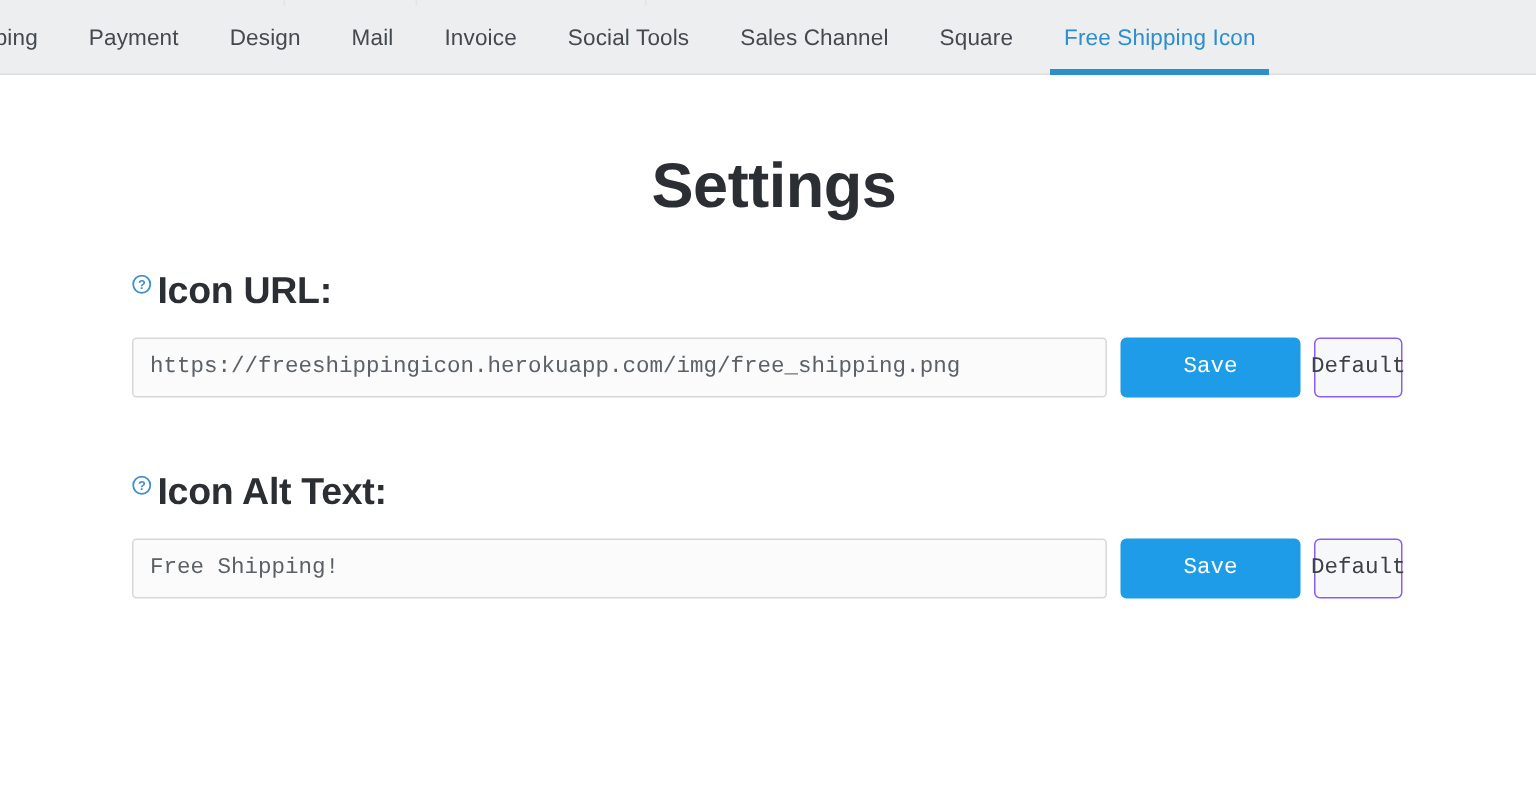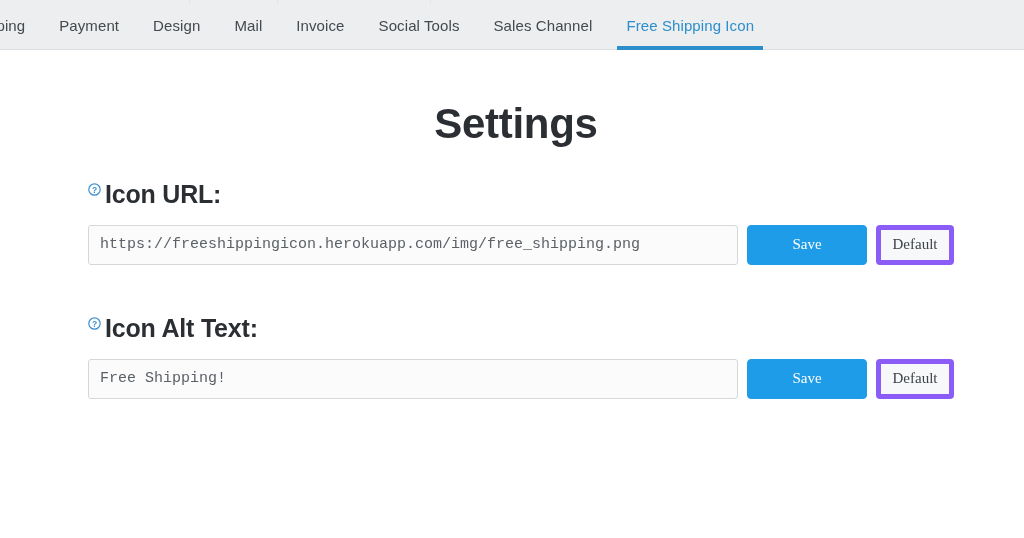--- a/index.html
+++ b/index.html
@@ -138,40 +138,40 @@
     font-family: Liberation Mono, monospace;
     font-size: 15px;
     color: #5b6166;
     outline: none;
   }
 
   .btn {
     box-sizing: border-box;
     height: 40px;
     border-radius: 4px;
-    font-family: Liberation Serif, serif;
+    font-family: Liberation Mono, monospace;
     font-size: 15px;
     cursor: pointer;
     display: inline-flex;
     align-items: center;
     justify-content: center;
     padding: 0 14px;
   }
   .btn-save {
     width: 120px;
     margin-left: 9px;
     background: #1f9ce8;
     border: 1px solid #1f9ce8;
     color: #ffffff;
   }
   .btn-default {
-    width: 78px;
+    width: 59px;
     margin-left: 9px;
     background: #f7f8f9;
-    border: 5px solid #8b5cf6;
+    border: 1px solid #8b5cf6;
     color: #3d4247;
   }
 </style>
 </head>
 <body>
 
 <div id="nav-bar">
   <div class="nav-top-seam" style="left:189px"></div>
   <div class="nav-top-seam" style="left:277px"></div>
   <div class="nav-top-seam" style="left:430px"></div>
@@ -190,20 +190,23 @@
       <span>Mail</span>
     </div>
     <div class="nav-item">
       <span>Invoice</span>
     </div>
     <div class="nav-item">
       <span>Social Tools</span>
     </div>
     <div class="nav-item">
       <span>Sales Channel</span>
+    </div>
+    <div class="nav-item">
+      <span>Square</span>
     </div>
     <div class="nav-item active">
       <span>Free Shipping Icon</span>
       <span class="nav-underline"></span>
     </div>
   </div>
 </div>
 
 <div id="page">
 

